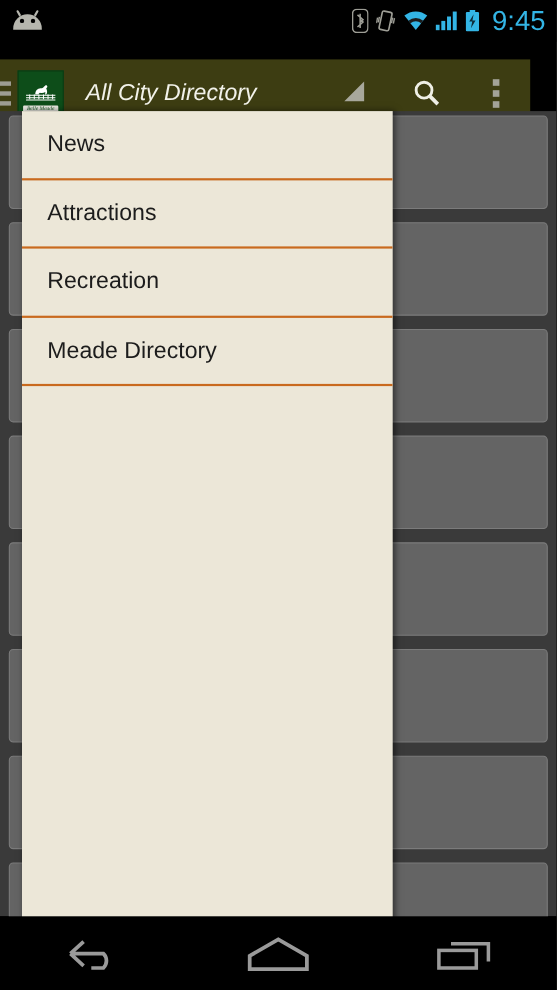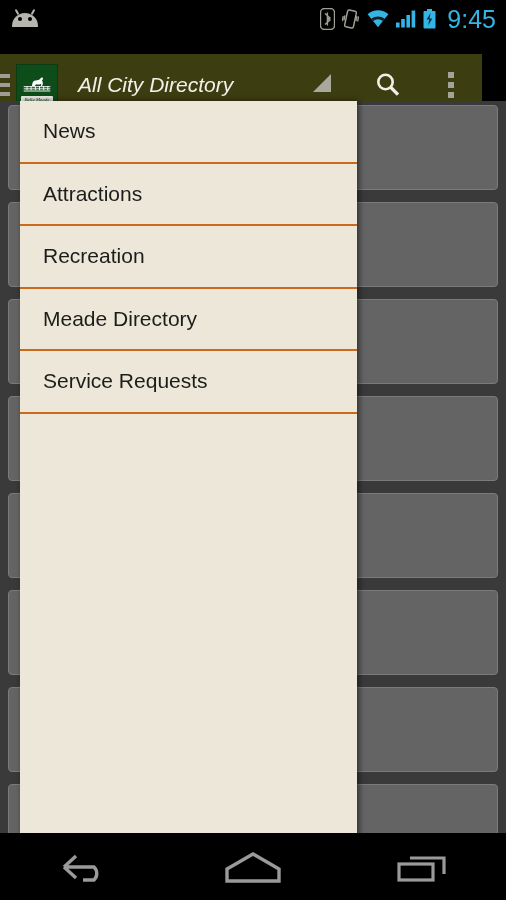--- a/index.html
+++ b/index.html
@@ -210,23 +210,20 @@
     </div>
     <div class="drawer-item">
       <span class="drawer-item-label">Attractions</span>
     </div>
     <div class="drawer-item">
       <span class="drawer-item-label">Recreation</span>
     </div>
     <div class="drawer-item">
       <span class="drawer-item-label">Meade Directory</span>
     </div>
-    <div class="drawer-item">
-      <span class="drawer-item-label">Service Requests</span>
-    </div>
     <div class="drawer-filler"></div>
   </div>
 
   <div class="navbar">
     <div class="nav-btn">
       <svg class="nav-svg" width="56" height="34" viewBox="0 0 56 34">
         <path d="M8 17 L20 6 M8 17 L20 28 M8 17 L38 17 A9 9 0 0 1 38 30 L27 30" fill="none" stroke="#9a9a9a" stroke-width="3.4" stroke-linecap="butt" stroke-linejoin="miter"></path>
       </svg>
     </div>
     <div class="nav-btn">

